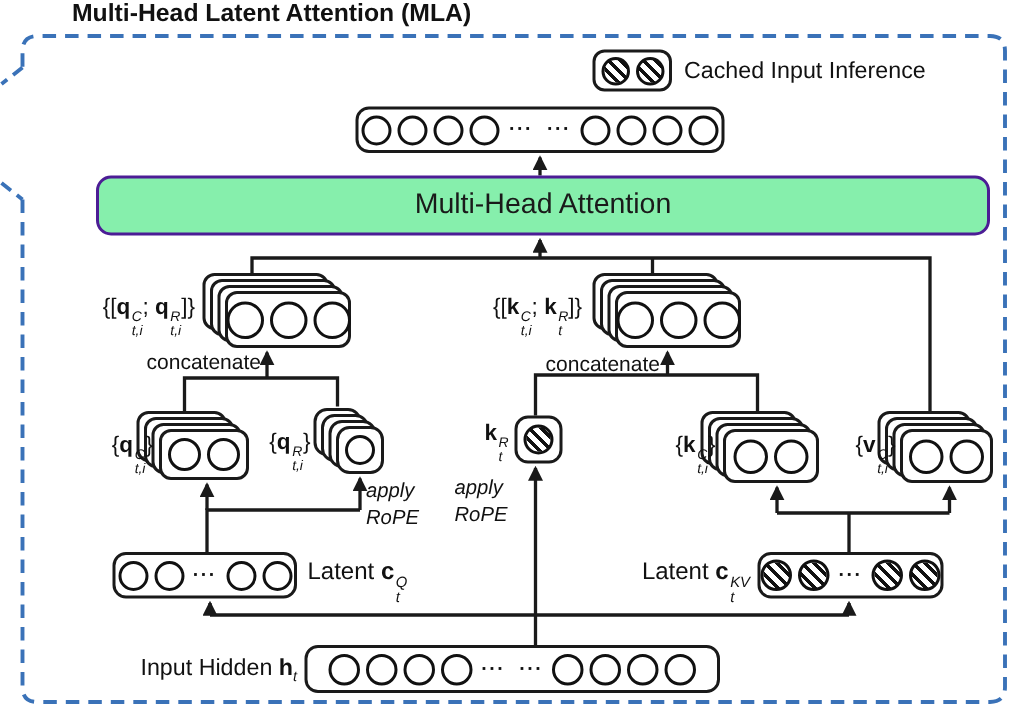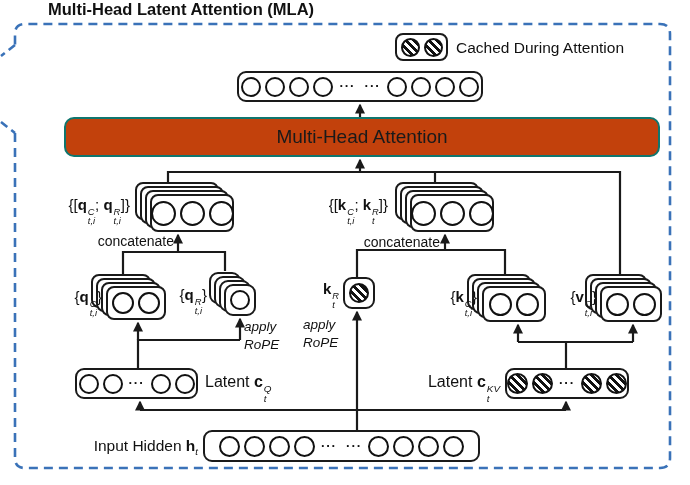--- a/index.html
+++ b/index.html
@@ -2,21 +2,21 @@
 <html><head>
 <meta charset="utf-8">
 <style>
   html,body{margin:0;padding:0;background:#ffffff;}
   #fig{position:relative;width:690px;height:485px;background:#fff;
        font-family:"Liberation Sans", sans-serif;color:#111;overflow:hidden;}
   svg.layer{position:absolute;left:0;top:0;z-index:1;}
   .abs{position:absolute;z-index:2;}
   .box{position:absolute;z-index:2;background:#fff;border:2px solid #1a1a1a;border-radius:9px;
        display:flex;align-items:center;justify-content:center;gap:4px;box-sizing:border-box;}
-  .mha{background:#c2410c;border:2px solid #0f766e;border-radius:10px;font-size:19px;color:#1a1a1a;}
+  .mha{background:#86efac;border:2px solid #4c1d95;border-radius:10px;font-size:19px;color:#1a1a1a;}
   .c{border:2px solid #111;border-radius:50%;background:#fff;box-sizing:border-box;flex:none;}
   .c20{width:20px;height:20px;} .c21{width:21px;height:21px;} .c22{width:22px;height:22px;}
   .c23{width:23px;height:23px;} .c25{width:25px;height:25px;} .c19{width:19px;height:19px;}
   .hatch{background:repeating-linear-gradient(45deg,#111 0 2.4px,#fff 2.4px 5.6px);}
   .dots{font-size:13px;font-weight:bold;letter-spacing:1px;line-height:1;color:#111;
         margin:0 2px;white-space:pre;transform:translateY(-1px);flex:none;}
   .stack{position:absolute;z-index:2;}
   .ply{position:absolute;background:#fff;border:2px solid #1a1a1a;border-radius:8px;box-sizing:border-box;}
   .g1{left:-5px;top:-4px;} .g2{left:-10px;top:-8px;} .g3{left:-15px;top:-12px;}
   .front{left:0;top:0;display:flex;align-items:center;justify-content:center;gap:4px;}
@@ -77,21 +77,21 @@
       <line x1="566" y1="410" x2="566" y2="402" marker-end="url(#arr)"></line>
     </g>
   </svg>
 
   <div class="abs title" style="left:16px;top:0px;margin-left:32px;">Multi-Head Latent Attention (MLA)</div>
 
   <div class="box" style="left:395px;top:33px;width:53px;height:28px;border-radius:8px;">
     <span class="c c19 hatch"></span>
     <span class="c c19 hatch"></span>
   </div>
-  <div class="abs plain" style="left:456px;top:39px;">Cached During Attention</div>
+  <div class="abs plain" style="left:456px;top:39px;">Cached Input Inference</div>
 
   <div class="box" style="left:237px;top:71px;width:246px;height:31px;">
     <span class="c c20"></span>
     <span class="c c20"></span>
     <span class="c c20"></span>
     <span class="c c20"></span>
     <span class="dots">···  ···</span>
     <span class="c c20"></span>
     <span class="c c20"></span>
     <span class="c c20"></span>

